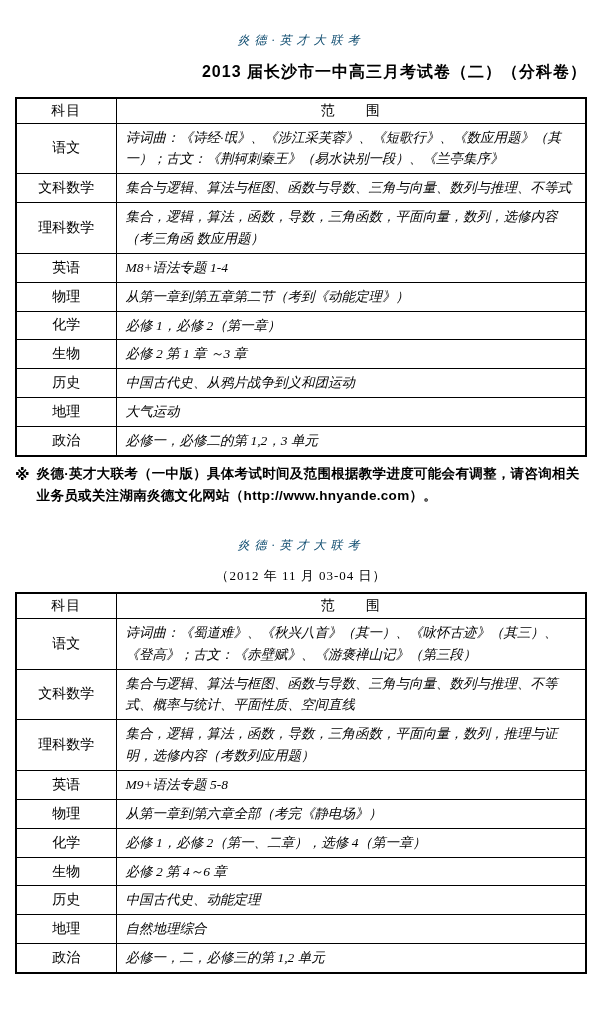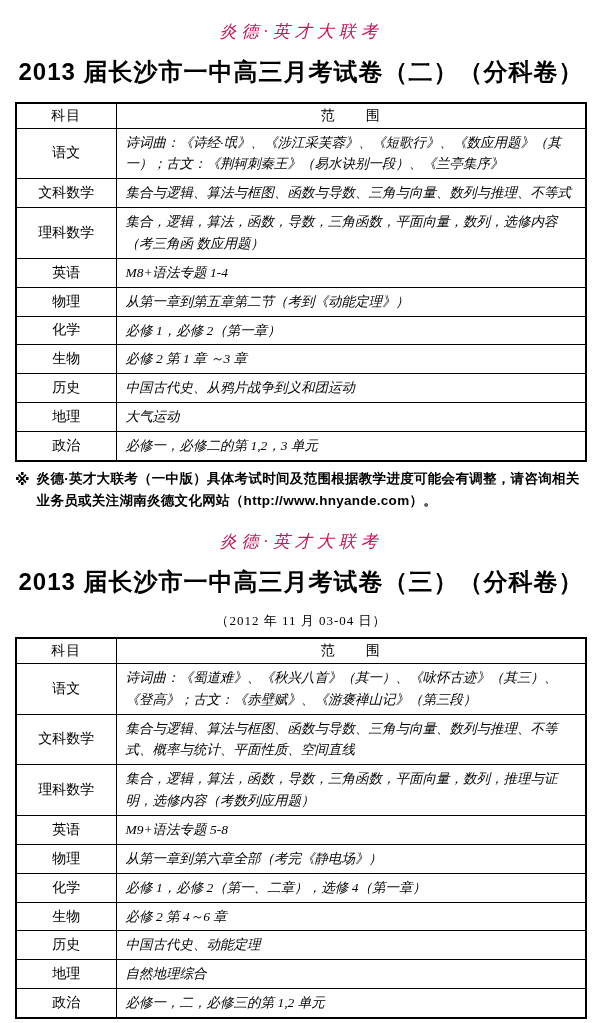--- a/index.html
+++ b/index.html
@@ -16,31 +16,31 @@
     width: 602px;
     height: 1023px;
     padding: 12px 15px 10px 15px;
     display: flex;
     flex-direction: column;
   }
   .section { width: 100%; }
   .brand {
     text-align: center;
     font-style: italic;
-    font-size: 17px;
+    font-size: 12px;
     letter-spacing: 5px;
-    margin-top: 8px;
+    margin-top: 20px;
     margin-bottom: 13px;
-    color: #be185d;
+    color: #0c4a6e;
   }
   .exam-title {
-    text-align: center;
+    text-align: right;
     font-family: "Liberation Sans", "DejaVu Sans", sans-serif;
     font-weight: bold;
-    font-size: 24px;
+    font-size: 16px;
     letter-spacing: 1px;
     margin-bottom: 14px;
   }
   .exam-date {
     text-align: center;
     font-size: 13px;
     letter-spacing: 1px;
     margin-bottom: 7px;
   }
   table.scope-table {
@@ -152,21 +152,20 @@
         </tbody>
     </table>
     <div class="note">
       <span class="note-marker">※</span>
       <span class="note-text">炎德·英才大联考（一中版）具体考试时间及范围根据教学进度可能会有调整，请咨询相关业务员或关注湖南炎德文化网站（http://www.hnyande.com）。</span>
     </div>
   </div>
 
   <div class="section">
     <div class="brand">炎德·英才大联考</div>
-    <div class="exam-title">2013 届长沙市一中高三月考试卷（三）（分科卷）</div>
     <div class="exam-date">（2012 年 11 月 03-04 日）</div>
     <table class="scope-table">
       <colgroup>
           <col class="col-subject">
           <col>
         </colgroup>
       <thead>
         <tr>
           <th class="header-cell">科目</th>
           <th class="header-cell">范　　围</th>

